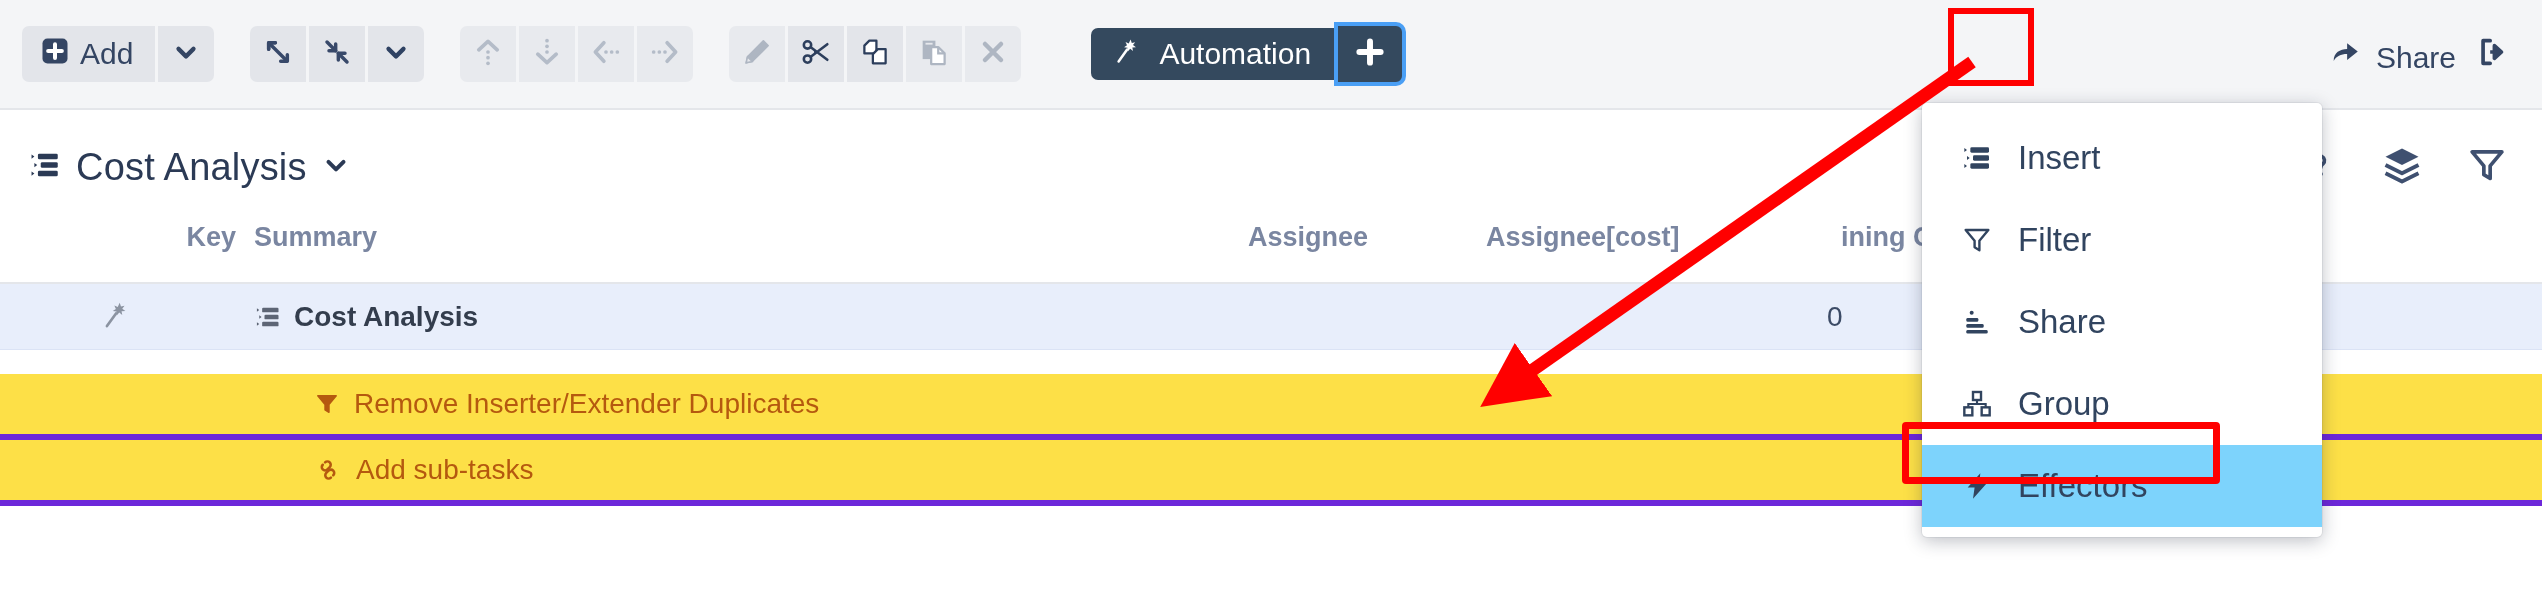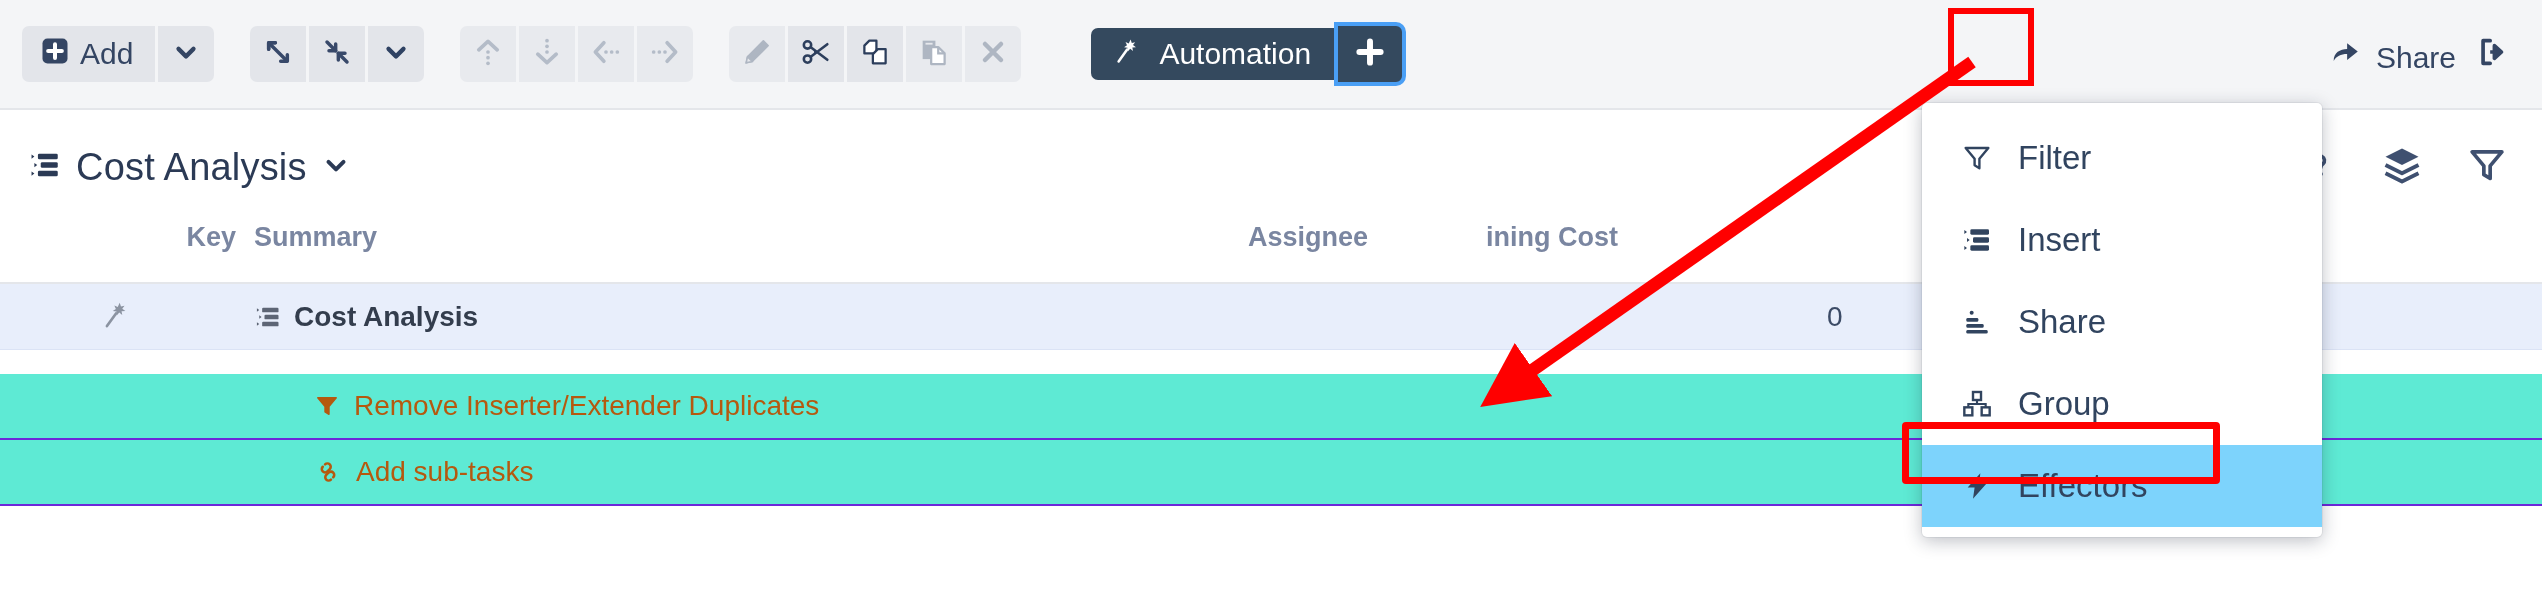--- a/index.html
+++ b/index.html
@@ -96,21 +96,21 @@
     padding-bottom: 6px;
     white-space: nowrap; overflow: hidden;
   }
   .c-key     { width: 236px; text-align: right; }
   .c-sum     { width: 1000px; padding-left: 18px; }
   .c-asg     { width: 236px; padding-left: 12px;}
   .c-asgc    { width: 355px; padding-left: 14px;}
   .c-rem     { width: 380px; padding-left: 14px;}
   .c-num     { width: 120px; text-align: right; padding-right: 18px;}
 
-  .trow { display: flex; align-items: center; height: 66px; border-bottom: 2px solid #6d28d9; background: #5eead4; }
+  .trow { display: flex; align-items: center; height: 66px; border-bottom: 6px solid #6d28d9; background: #fde047; }
   .trow.selected { background: #e8eefb; border-bottom: 1px solid #dbe3f5; }
   .cell { font-size: 28px; color: #3c4b66; display: flex; align-items: center; height: 100%; white-space: nowrap; }
   .cell.bold { font-weight: bold; color: #333d4d; }
   .cell.orange { color: #b5590f; }
   .icon-cell { width: 236px; display: flex; align-items: center; justify-content: center; }
   .indent1 { padding-left: 18px; }
   .indent2 { padding-left: 78px; }
   .row-gap { height: 24px; background: #fff; }
 
   
@@ -387,20 +387,21 @@
       </span>
     </div>
   </div>
 
   <div class="table">
 
     <div class="thead">
       <div class="th c-key">Key</div>
       <div class="th c-sum">Summary</div>
       <div class="th c-asg">Assignee</div>
+      <div class="th c-asgc">Assignee[cost]</div>
       <div class="th c-rem">ining Cost</div>
     </div>
 
     <div class="trow selected">
       <div class="icon-cell">
         <span>
           <svg width="34" height="34" viewBox="0 0 24 24">
             <path d="M13.2 3.4l.9 2.6 2.5-.6-1.6 2.1 2.2 1.6-2.7.3.5 2.6-2.1-1.7-1.8 2-.2-2.7-2.6-.4 2.2-1.5-1.1-2.4 2.4 1z" fill="#8b93a1"></path>
             <path d="M10.6 10.9L4.2 19.8" stroke="#8b93a1" stroke-width="1.9" stroke-linecap="round"></path>
           </svg>
@@ -457,36 +458,36 @@
       <div class="cell c-num"></div>
       <div class="cell c-num"></div>
     </div>
   </div>
 
   <div class="menu">
 
     <div class="mitem">
       <span class="mico">
         <svg width="32" height="32" viewBox="0 0 24 24">
-          <path d="M3.5 4.5h17l-6.7 8v7.2l-3.6-2.2v-5z" fill="none" stroke="#31445f" stroke-width="1.8" stroke-linejoin="round"></path>
-        </svg>
-      </span>
-      <span>Filter</span>
-    </div>
-
-    <div class="mitem">
-      <span class="mico">
-        <svg width="32" height="32" viewBox="0 0 24 24">
           <rect x="7" y="4" width="14" height="4" rx="1" fill="#31445f"></rect>
           <rect x="9" y="10" width="12" height="4" rx="1" fill="#31445f"></rect>
           <rect x="7" y="16" width="14" height="4" rx="1" fill="#31445f"></rect>
           <path d="M2.5 4.5l2 1.5-2 1.5zM4.5 10.5l2 1.5-2 1.5zM2.5 16.5l2 1.5-2 1.5z" fill="#31445f"></path>
         </svg>
       </span>
       <span>Insert</span>
+    </div>
+
+    <div class="mitem">
+      <span class="mico">
+        <svg width="32" height="32" viewBox="0 0 24 24">
+          <path d="M3.5 4.5h17l-6.7 8v7.2l-3.6-2.2v-5z" fill="none" stroke="#31445f" stroke-width="1.8" stroke-linejoin="round"></path>
+        </svg>
+      </span>
+      <span>Filter</span>
     </div>
 
     <div class="mitem">
       <span class="mico">
         <svg width="32" height="32" viewBox="0 0 24 24">
           <circle cx="8" cy="5" r="1.5" fill="#31445f"></circle>
           <rect x="4" y="9" width="9" height="2.8" rx="1" fill="#31445f"></rect>
           <rect x="4" y="13.5" width="13" height="2.8" rx="1" fill="#31445f"></rect>
           <rect x="4" y="18" width="16" height="2.6" rx="1" fill="#31445f"></rect>
         </svg>

